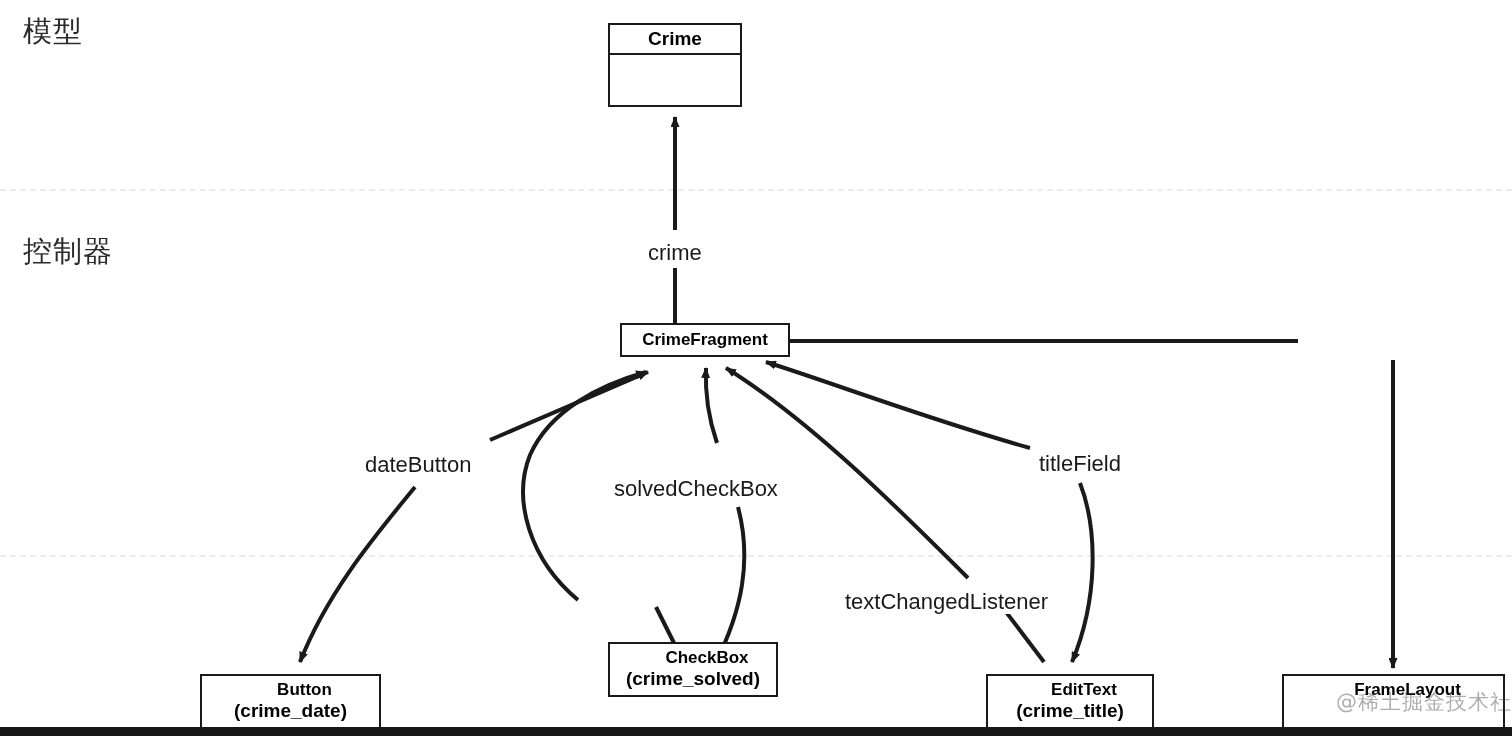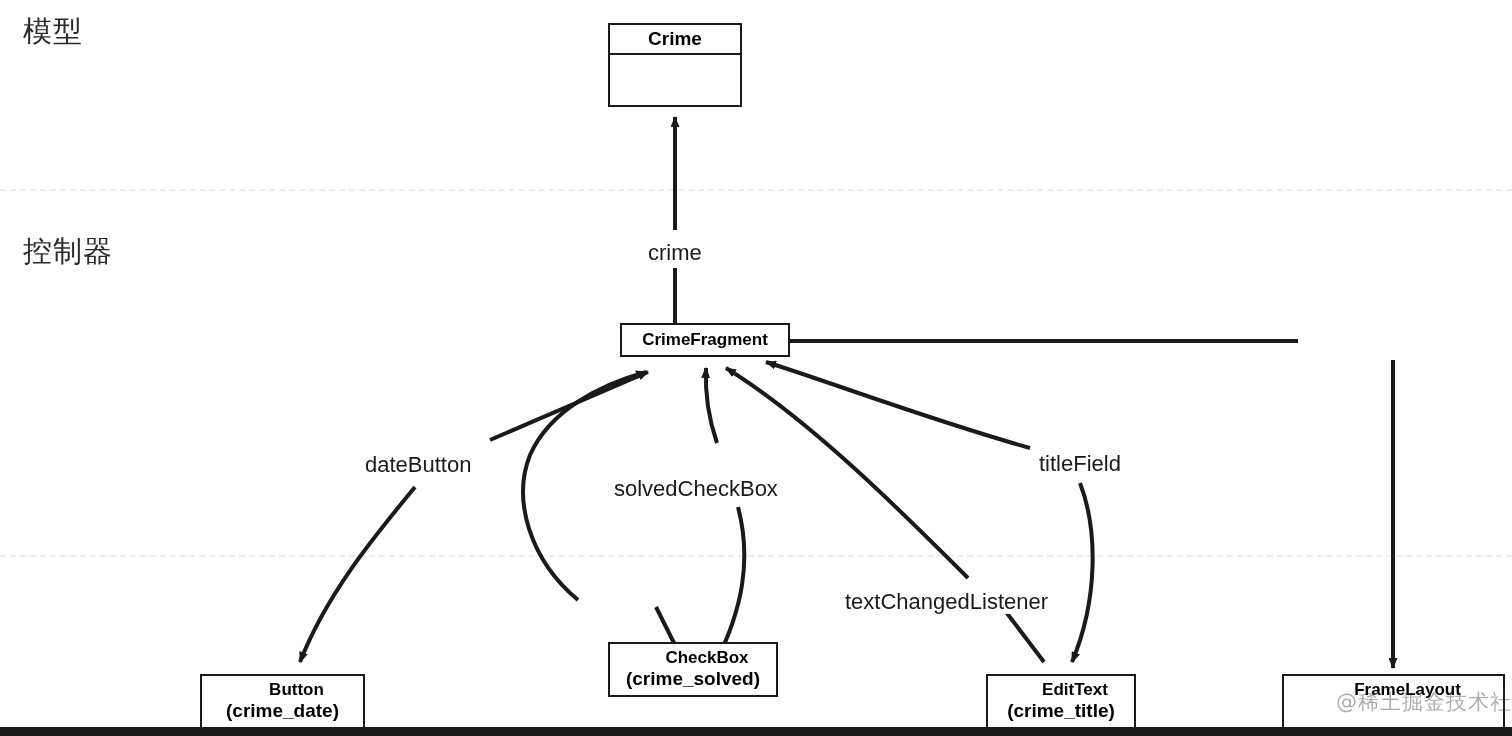--- a/index.html
+++ b/index.html
@@ -113,23 +113,23 @@
     line-height: 30px;
   }
 
   
   .node-two-line {
     height: 55px;
     padding-top: 4px;
   }
   .node-two-line .node-title { margin-bottom: 0; }
 
-  #node-button      { left: 200px;  top: 674px; width: 165px; }
+  #node-button      { left: 200px;  top: 674px; width: 181px; }
   #node-checkbox    { left: 608px;  top: 642px; width: 170px; }
-  #node-edittext    { left: 986px;  top: 674px; width: 150px; }
+  #node-edittext    { left: 986px;  top: 674px; width: 168px; }
   #node-framelayout { left: 1282px; top: 674px; width: 223px; }
 
   
   .edge-label {
     position: absolute;
     color: #1a1a1a;
     font-size: 22px;
     line-height: 24px;
     white-space: nowrap;
     background: #ffffff;

